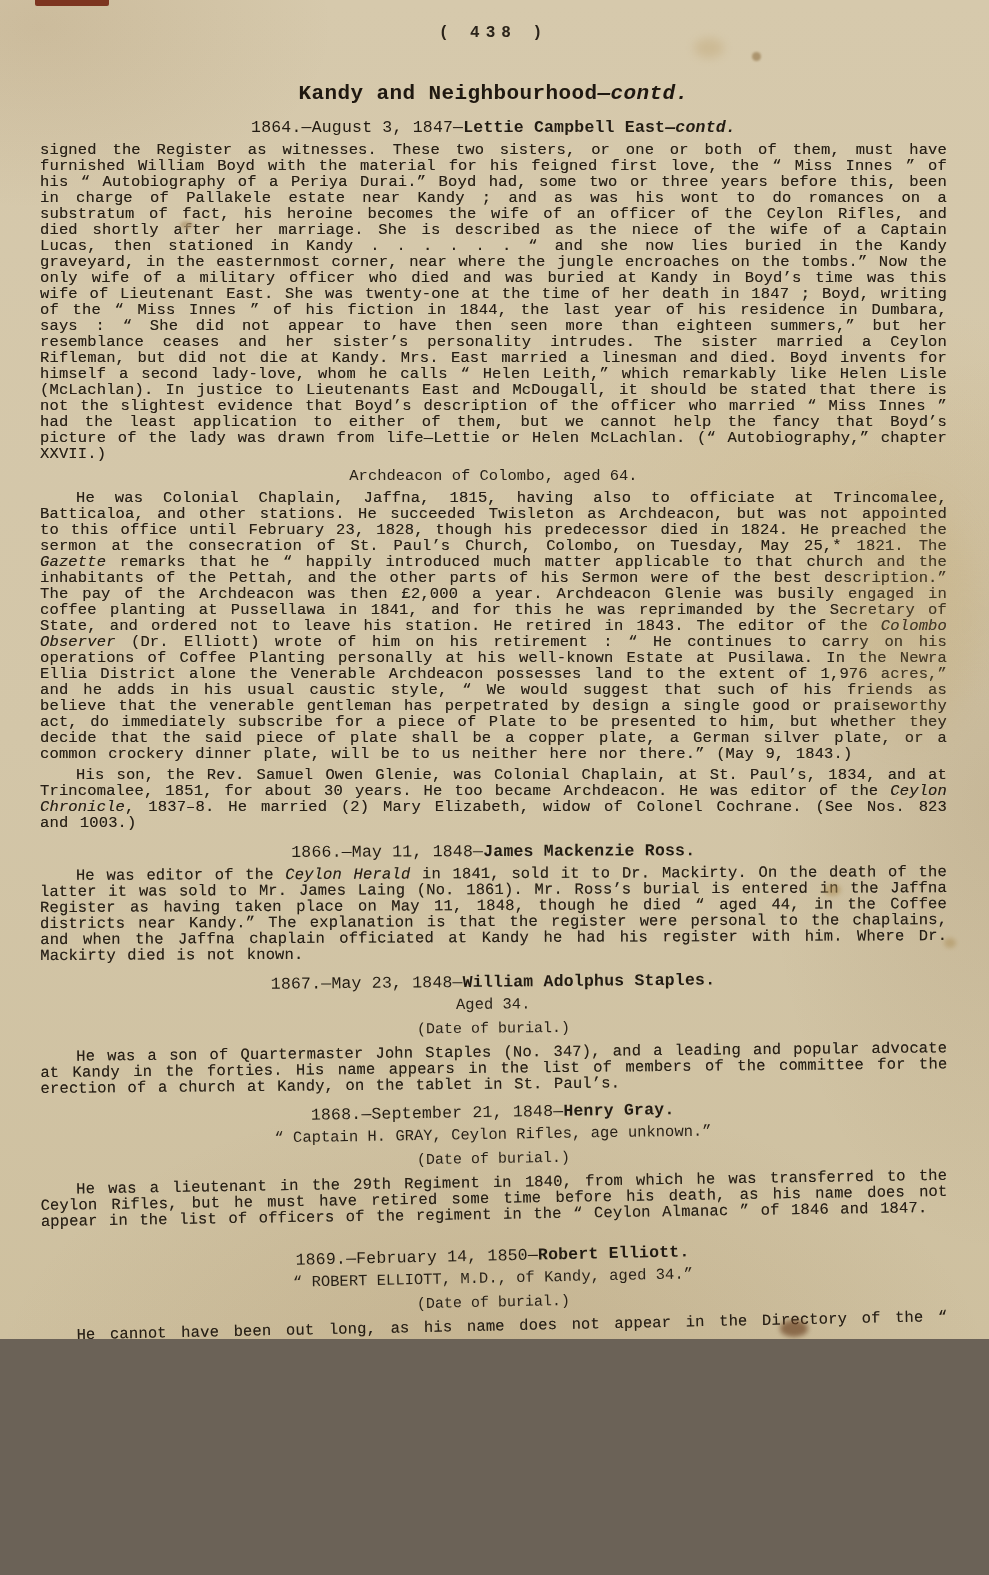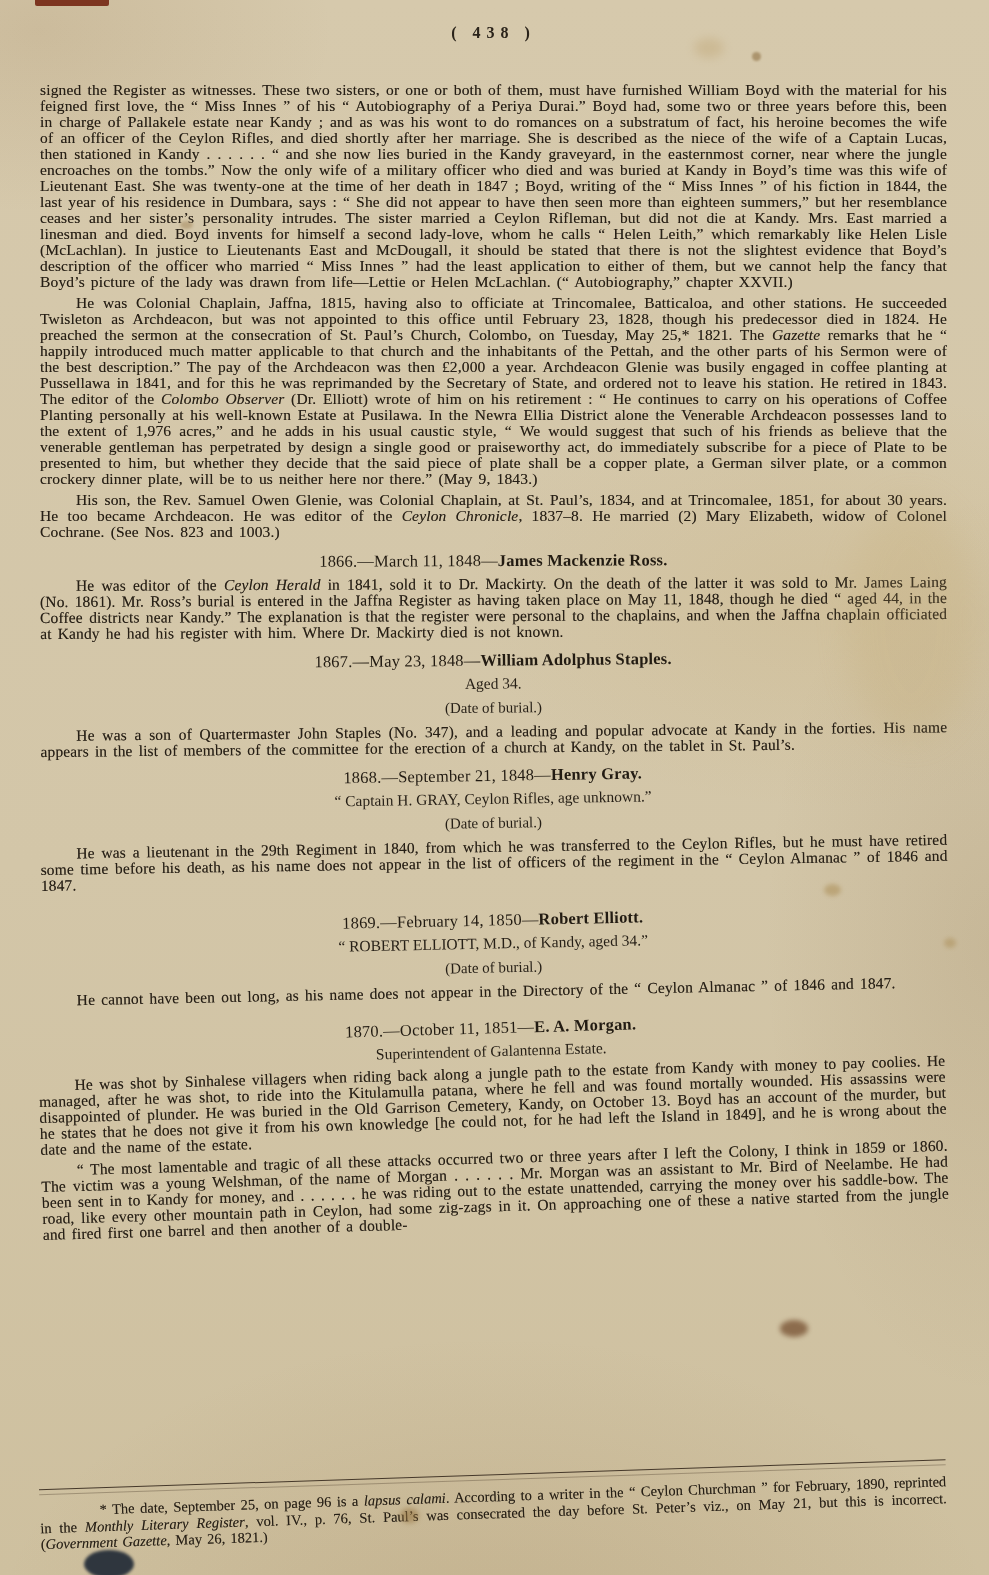--- a/index.html
+++ b/index.html
@@ -1,18 +1,18 @@
 <!DOCTYPE html>
 <html><head>
 <meta charset="utf-8">
 <style>
   html,body{margin:0;padding:0;background:#6b6257;}
   .scan{
-    position:relative;width:989px;height:1575px;overflow:hidden;
-    font-family:Liberation Serif, serif;
+    position:relative;width:989px;height:1339px;overflow:hidden;
+    font-family:Liberation Mono, monospace;
     color:#261f16;
     background:
       radial-gradient(ellipse 520px 300px at 84% 38%, rgba(196,168,110,.22), transparent 70%),
       radial-gradient(ellipse 700px 420px at 50% 104%, rgba(140,105,58,.16), transparent 72%),
       radial-gradient(ellipse 420px 260px at 4% 2%, rgba(140,105,60,.14), transparent 70%),
       radial-gradient(ellipse 300px 600px at 100% 60%, rgba(120,90,50,.13), transparent 75%),
       linear-gradient(180deg,#d6c9ac 0%,#d3c6a8 55%,#cec09f 100%);
   }
   .flow{position:absolute;left:0;top:0;width:989px;height:1484px;overflow:hidden;
         padding:24px 42px 0 40px;box-sizing:border-box;}
@@ -52,32 +52,35 @@
 </style>
 </head>
 <body>
 
 <div class="scan">
 
   <div class="flow">
 
     <p class="pagenum">( 438 )</p>
 
+    <h2 class="main"><span>Kandy and Neighbourhood</span><span class="it">—contd.</span></h2>
 
     <section>
+      <h3 class="entry-heading"><span>1864.—August 3, 1847—</span><span class="nm">Lettie Campbell East</span><span class="it">—contd.</span></h3>
       <p class="para flush">signed the Register as witnesses.  These two sisters, or one or both of them, must have furnished William Boyd with the material for his feigned first love, the “ Miss Innes ” of his “ Autobiography of a Periya Durai.”  Boyd had, some two or three years before this, been in charge of Pallakele estate near Kandy ; and as was his wont to do romances on a substratum of fact, his heroine becomes the wife of an officer of the Ceylon Rifles, and died shortly after her marriage.  She is described as the niece of the wife of a Captain Lucas, then stationed in Kandy . . . . . . “ and she now lies buried in the Kandy graveyard, in the easternmost corner, near where the jungle encroaches on the tombs.”  Now the only wife of a military officer who died and was buried at Kandy in Boyd’s time was this wife of Lieutenant East.  She was twenty-one at the time of her death in 1847 ; Boyd, writing of the “ Miss Innes ” of his fiction in 1844, the last year of his residence in Dumbara, says : “ She did not appear to have then seen more than eighteen summers,” but her resemblance ceases and her sister’s personality intrudes.  The sister married a Ceylon Rifleman, but did not die at Kandy.  Mrs. East married a linesman and died.  Boyd invents for himself a second lady-love, whom he calls “ Helen Leith,” which remarkably like Helen Lisle (McLachlan).  In justice to Lieutenants East and McDougall, it should be stated that there is not the slightest evidence that Boyd’s description of the officer who married “ Miss Innes ” had the least application to either of them, but we cannot help the fancy that Boyd’s picture of the lady was drawn from life—Lettie or Helen McLachlan.  (“ Autobiography,” chapter XXVII.)</p>
     </section>
 
     <section>
+      <div class="entry-sub">Archdeacon of Colombo, aged 64.</div>
       <p class="para">He was Colonial Chaplain, Jaffna, 1815, having also to officiate at Trincomalee, Batticaloa, and other stations.  He succeeded Twisleton as Archdeacon, but was not appointed to this office until February 23, 1828, though his predecessor died in 1824.  He preached the sermon at the consecration of St. Paul’s Church, Colombo, on Tuesday, May 25,* 1821.  The <i>Gazette</i> remarks that he “ happily introduced much matter applicable to that church and the inhabitants of the Pettah, and the other parts of his Sermon were of the best description.”  The pay of the Archdeacon was then £2,000 a year.  Archdeacon Glenie was busily engaged in coffee planting at Pussellawa in 1841, and for this he was reprimanded by the Secretary of State, and ordered not to leave his station.  He retired in 1843.  The editor of the <i>Colombo Observer</i> (Dr. Elliott) wrote of him on his retirement :  “ He continues to carry on his operations of Coffee Planting personally at his well-known Estate at Pusilawa.  In the Newra Ellia District alone the Venerable Archdeacon possesses land to the extent of 1,976 acres,” and he adds in his usual caustic style, “ We would suggest that such of his friends as believe that the venerable gentleman has perpetrated by design a single good or praiseworthy act, do immediately subscribe for a piece of Plate to be presented to him, but whether they decide that the said piece of plate shall be a copper plate, a German silver plate, or a common crockery dinner plate, will be to us neither here nor there.”  (May 9, 1843.)</p>
       <p class="para">His son, the Rev. Samuel Owen Glenie, was Colonial Chaplain, at St. Paul’s, 1834, and at Trincomalee, 1851, for about 30 years.  He too became Archdeacon.  He was editor of the <i>Ceylon Chronicle</i>, 1837–8.  He married (2) Mary Elizabeth, widow of Colonel Cochrane.  (See Nos. 823 and 1003.)</p>
     </section>
 
     <section class="tilt1">
-      <h3 class="entry-heading"><span>1866.—March 11, 1848—</span><span class="nm">James Mackenzie Ross.</span></h3>
+      <h3 class="entry-heading"><span>1866.—May 11, 1848—</span><span class="nm">James Mackenzie Ross.</span></h3>
       <p class="para">He was editor of the <i>Ceylon Herald</i> in 1841, sold it to Dr. Mackirty.  On the death of the latter it was sold to Mr. James Laing (No. 1861).  Mr. Ross’s burial is entered in the Jaffna Register as having taken place on May 11, 1848, though he died “ aged 44, in the Coffee districts near Kandy.”  The explanation is that the register were personal to the chaplains, and when the Jaffna chaplain officiated at Kandy he had his register with him.  Where Dr. Mackirty died is not known.</p>
     </section>
 
     <section class="tilt2">
       <h3 class="entry-heading"><span>1867.—May 23, 1848—</span><span class="nm">William Adolphus Staples.</span></h3>
       <div class="entry-sub">Aged 34.</div>
       <div class="entry-note">(Date of burial.)</div>
       <p class="para">He was a son of Quartermaster John Staples (No. 347), and a leading and popular advocate at Kandy in the forties.  His name appears in the list of members of the committee for the erection of a church at Kandy, on the tablet in St. Paul’s.</p>
     </section>
 

